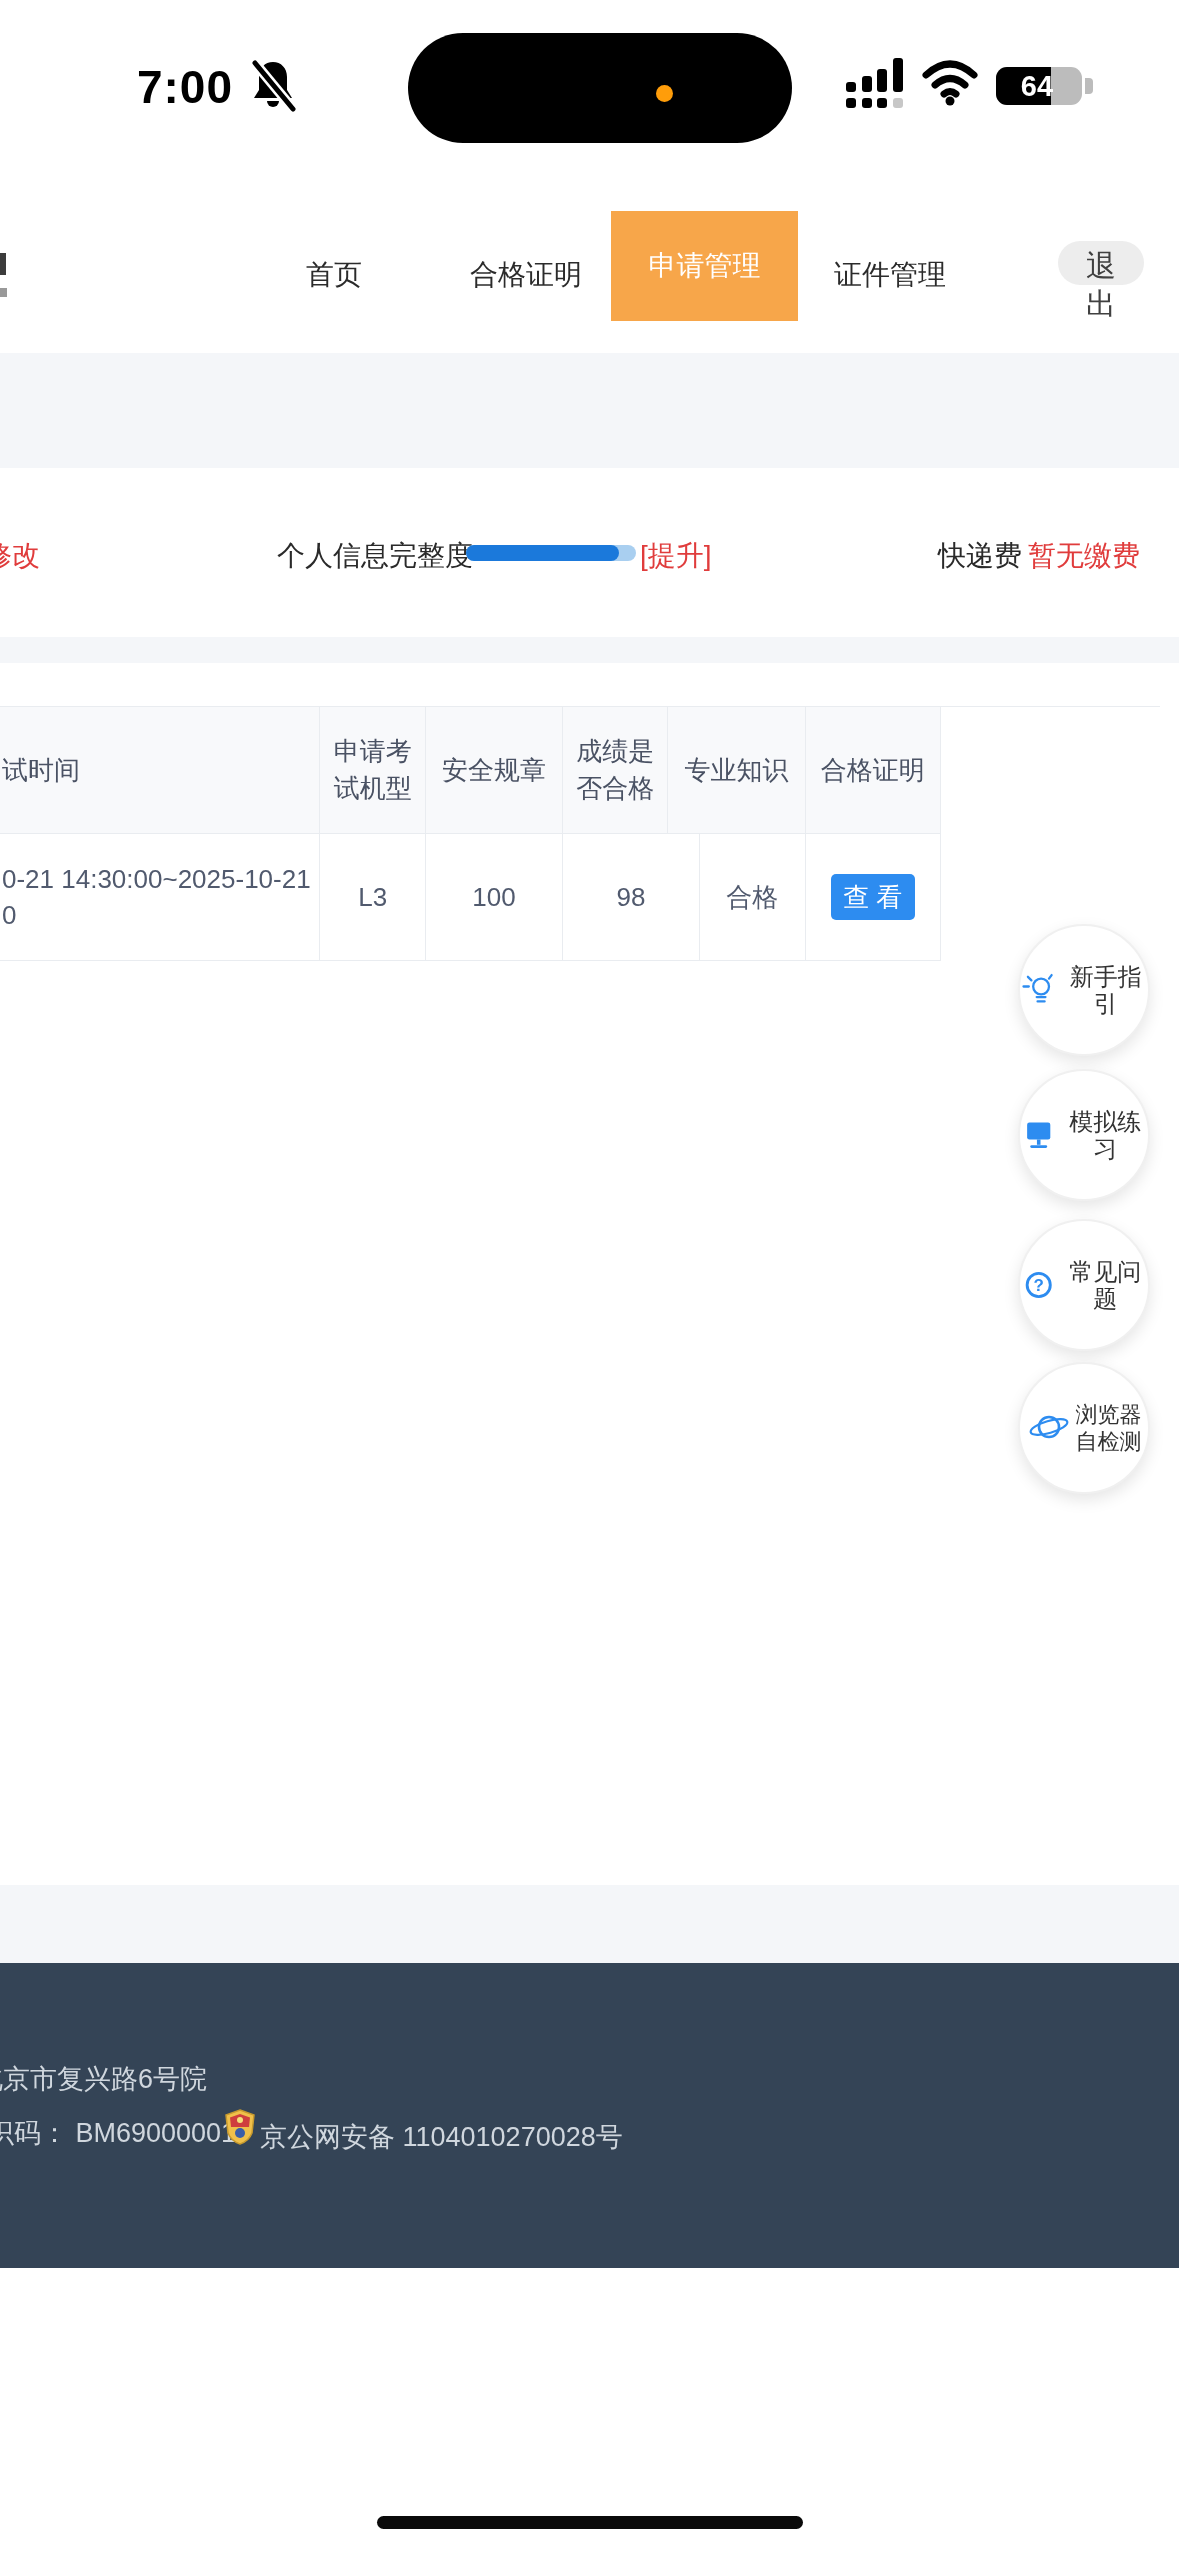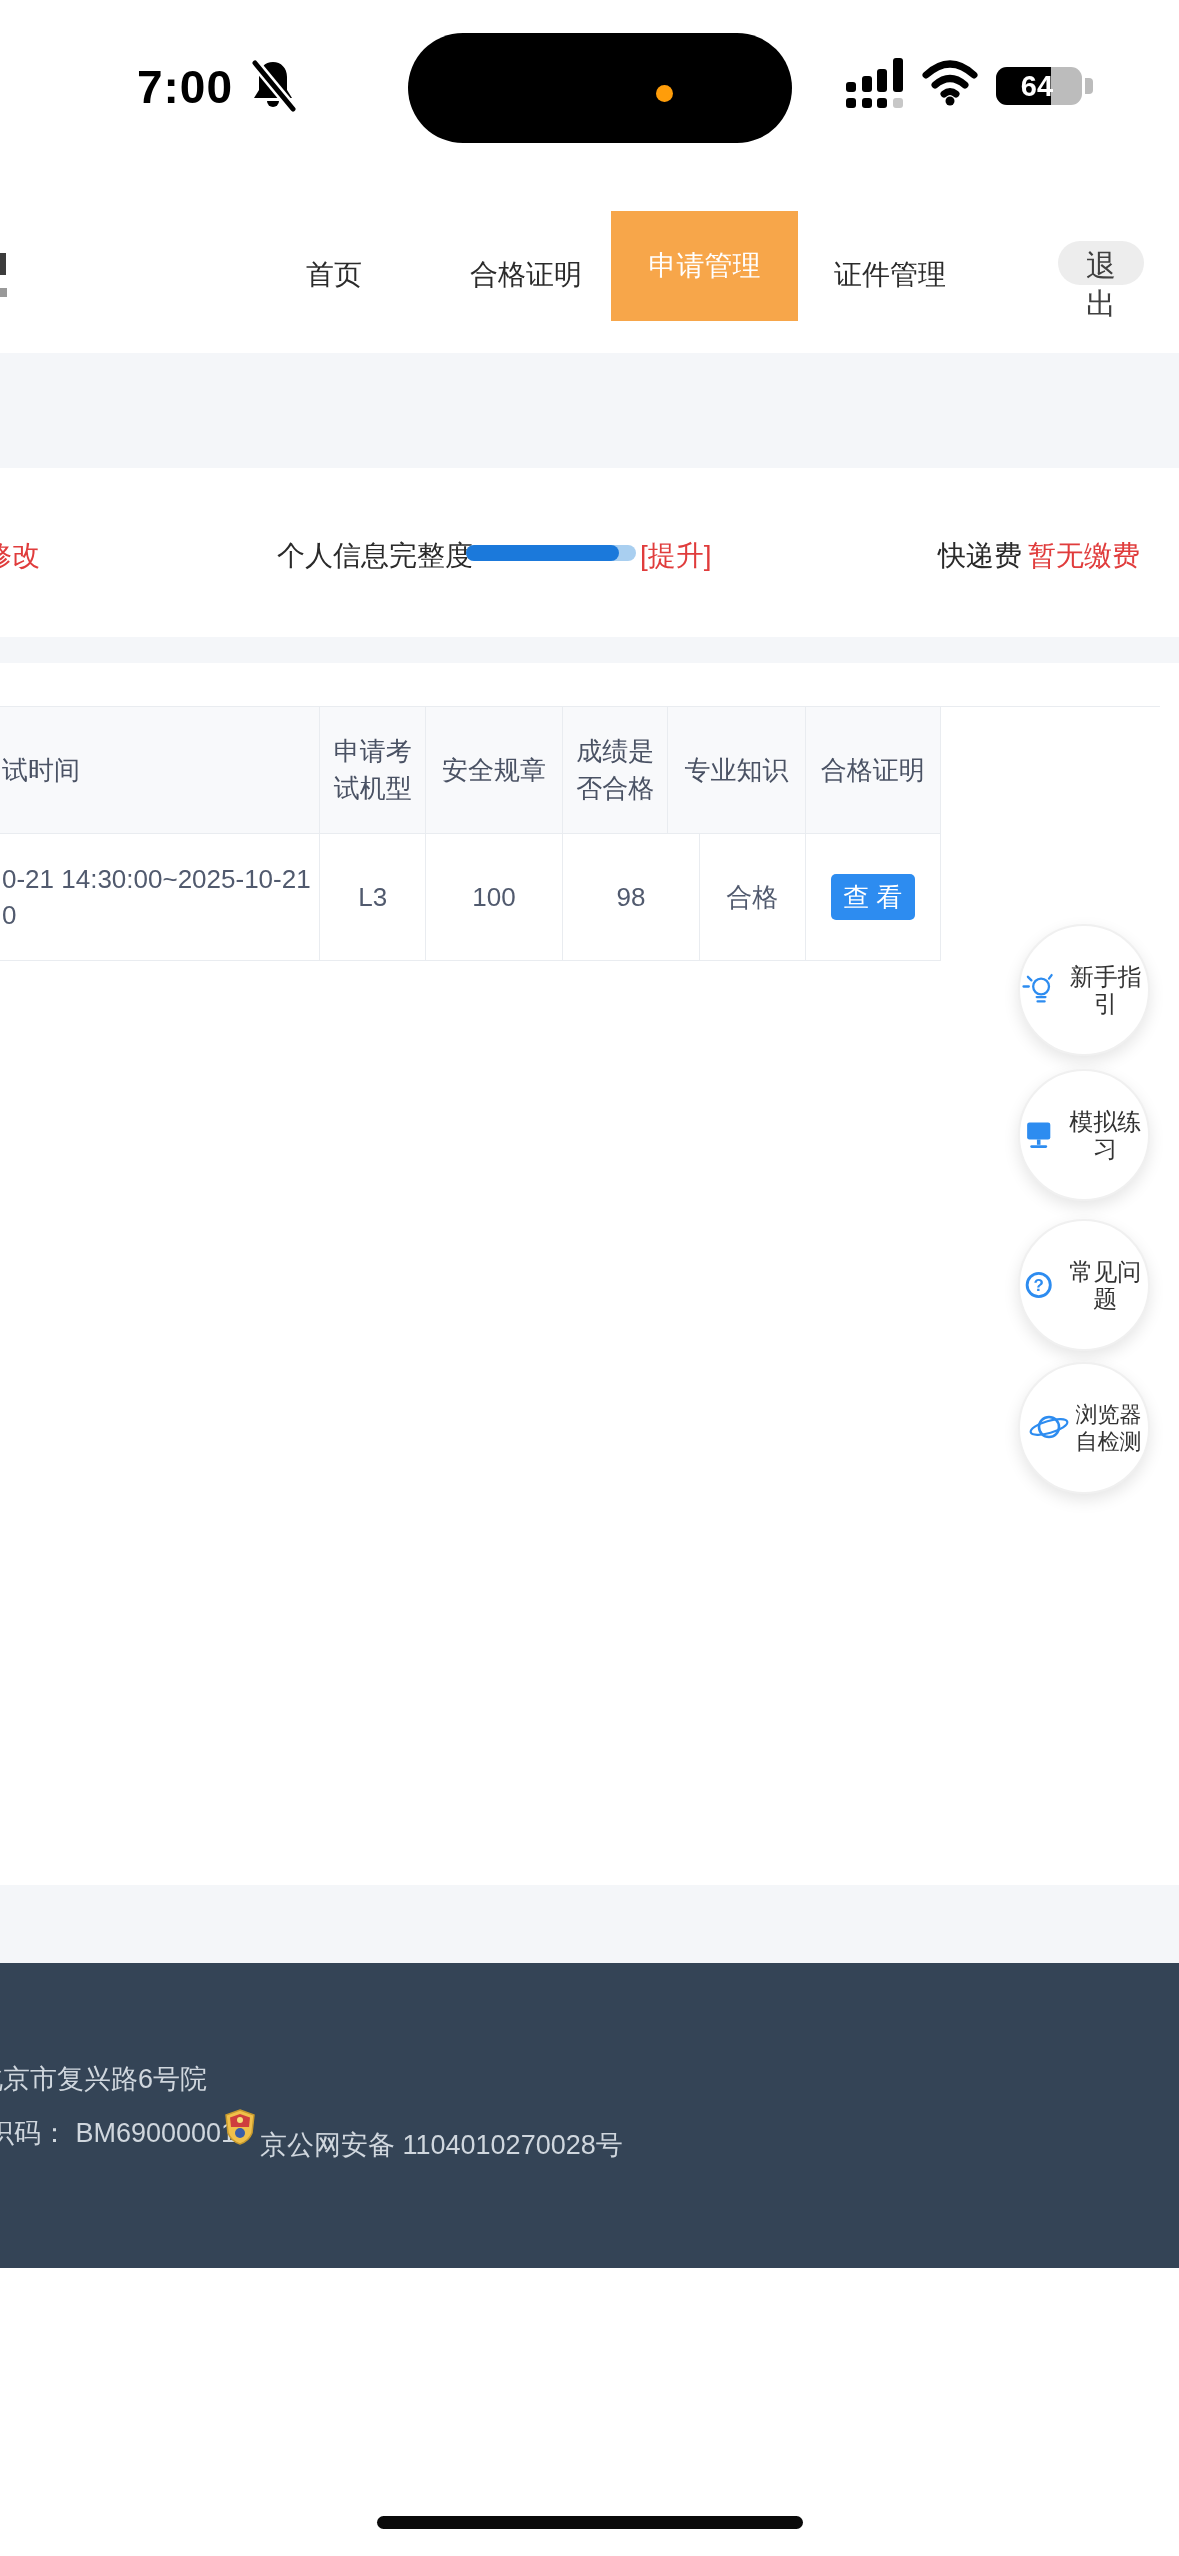--- a/index.html
+++ b/index.html
@@ -214,21 +214,21 @@
   <div class="abs band band3"></div>
   <div class="abs footer">
     <span class="foot-text" style="left:-24px;top:98px">北京市复兴路6号院</span>
     <span class="foot-text" style="left:-13px;top:152px">识码： BM69000001</span>
     <svg style="position:absolute;left:224px;top:146px" width="32" height="36" viewBox="0 0 32 36">
       <path d="M16 1 L30 6 L28 24 Q25 32 16 35 Q7 32 4 24 L2 6 Z" fill="#f0c04a" stroke="#c79a2e" stroke-width="1.5"></path>
       <path d="M16 5 L26 8.5 L25 18 L7 18 L6 8.5 Z" fill="#cf3e3e"></path>
       <circle cx="16" cy="24" r="5" fill="#3a5da8"></circle>
       <circle cx="16" cy="11" r="3" fill="#f6e27a"></circle>
     </svg>
-    <span class="foot-text" style="left:260px;top:164px">京公网安备 1104010270028号</span>
+    <span class="foot-text" style="left:260px;top:156px">京公网安备 1104010270028号</span>
   </div>
 
   <div class="abs bbar">
     
     
     
     
     
   </div>
   <div class="abs home-bar"></div>

